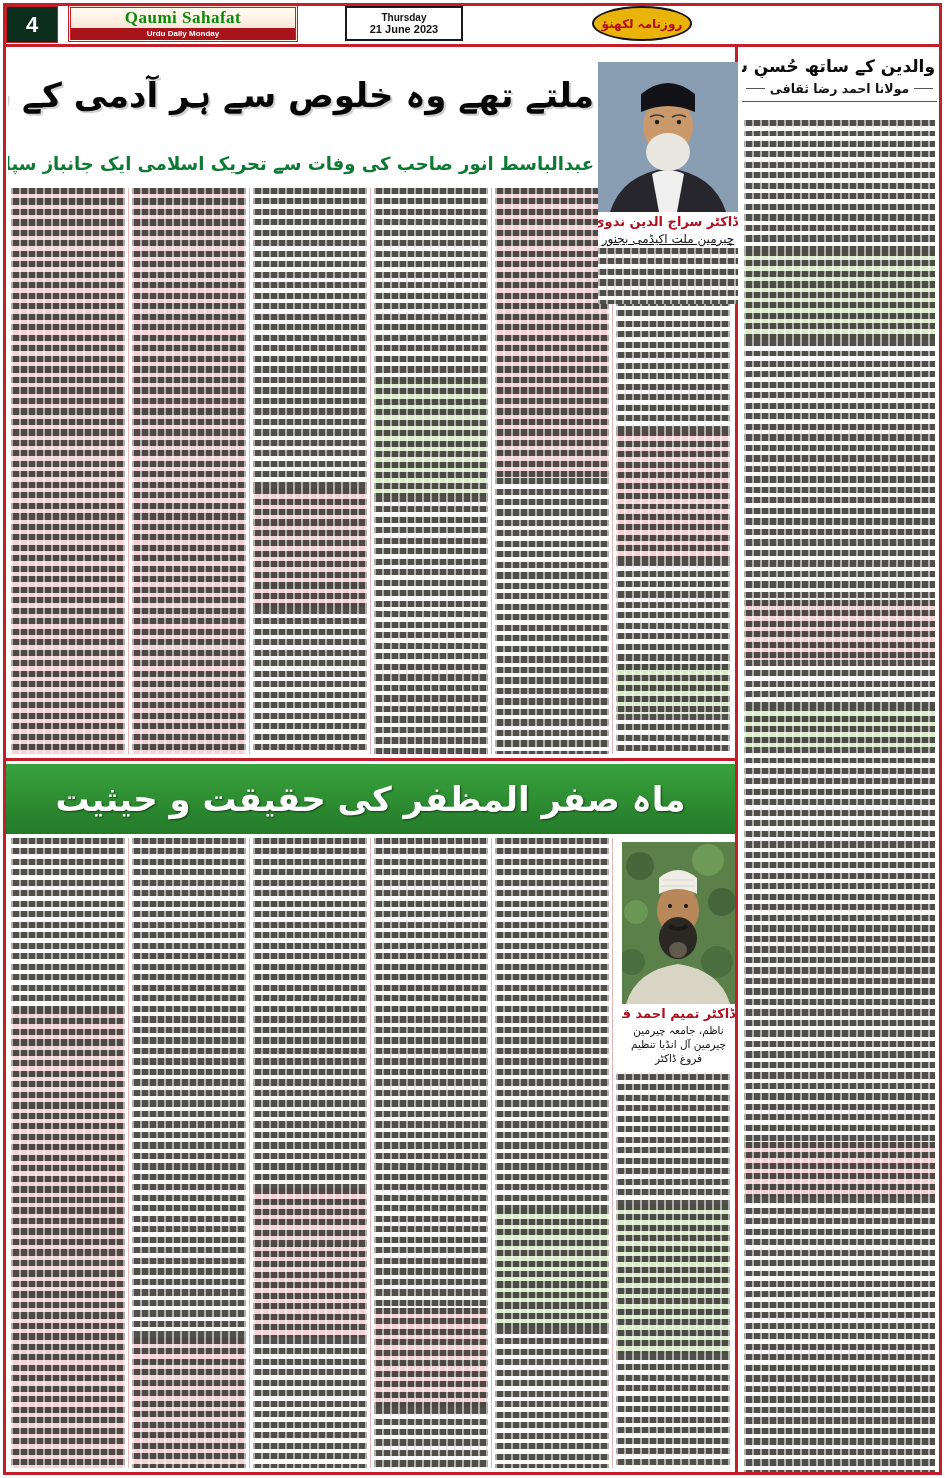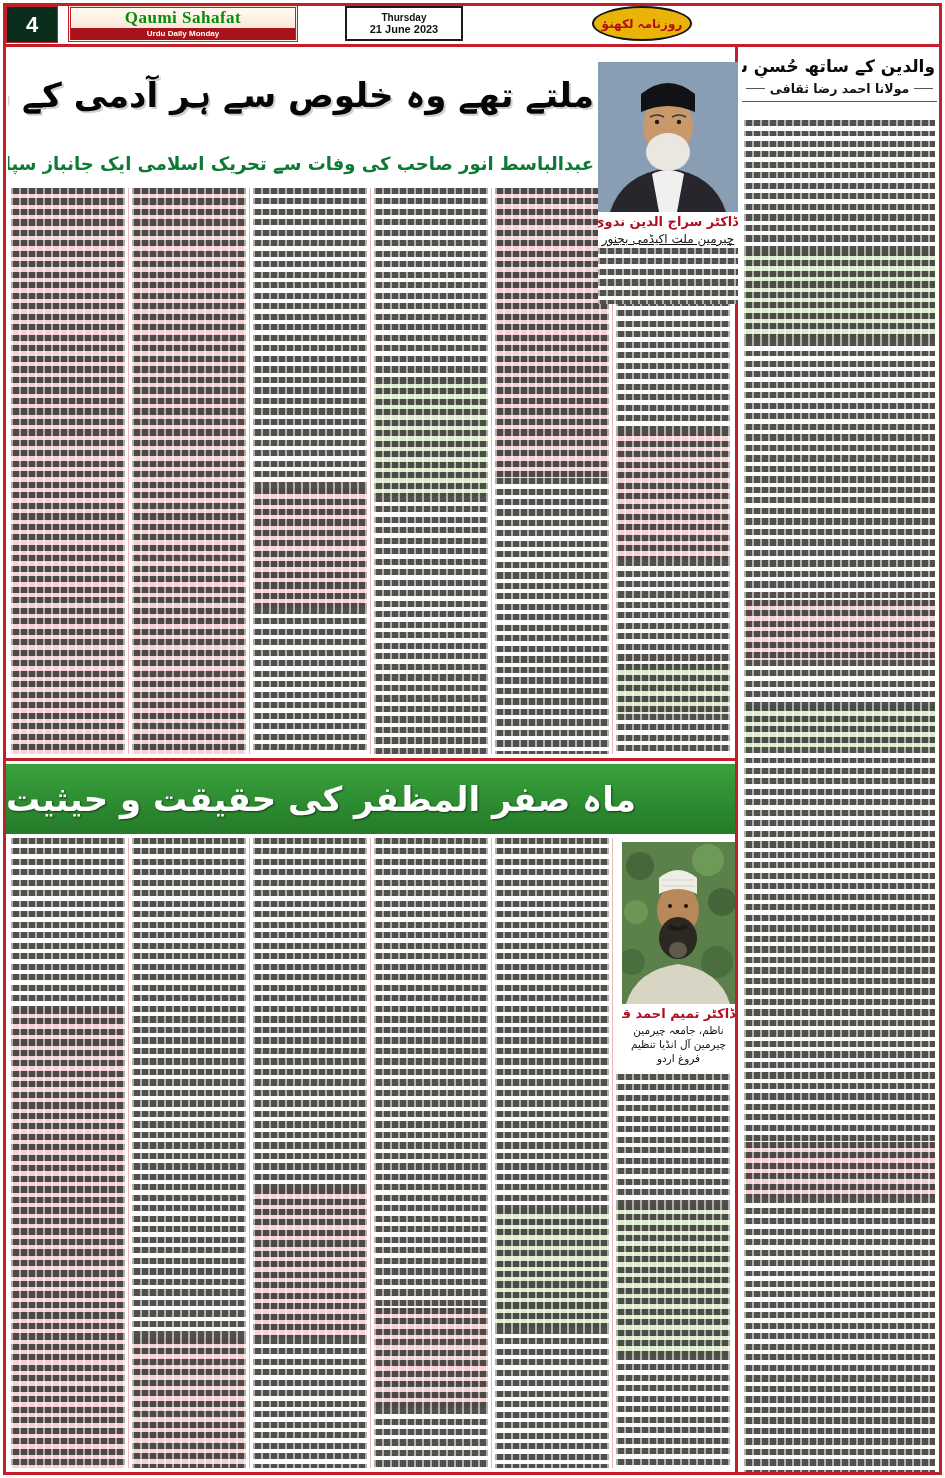--- a/index.html
+++ b/index.html
@@ -72,21 +72,21 @@
   .cap-name{font:bold 13px/19px "DejaVu Sans",sans-serif;color:#b01020;text-align:center;white-space:nowrap;overflow:hidden;}
   .cap-title{font:12px/17px "DejaVu Sans",sans-serif;color:#111;text-align:center;white-space:nowrap;overflow:hidden;text-decoration:underline;}
   .cap-line{font:10.5px/14px "DejaVu Sans",sans-serif;color:#111;text-align:center;white-space:nowrap;overflow:hidden;}
 
   .hr-articles{position:absolute;left:6px;top:758px;width:729px;height:3px;background:var(--red);}
 
   
   .a2{position:absolute;left:6px;top:762px;width:729px;height:710px;background:#fff;}
   .a2-band{position:absolute;left:0;top:2px;width:729px;height:70px;margin:0;color:#fff;
            background:linear-gradient(180deg,#39a23d,#247a28);
-           font:bold 34px/70px "DejaVu Sans",sans-serif;text-align:left;white-space:nowrap;overflow:hidden;
+           font:bold 34px/70px "DejaVu Sans",sans-serif;text-align:center;white-space:nowrap;overflow:hidden;
            text-shadow:1px 1px 2px rgba(0,0,0,.55);}
   .cols2{top:76px;height:630px;}
 </style>
 </head>
 <body>
 
 <div class="page">
   <div class="frame"></div>
 
   <div class="pageno">
@@ -208,21 +208,21 @@
         <path d="M47 84 q9 6 18 0" stroke="#1d1a16" stroke-width="4" fill="none"></path>
         <path d="M37 52 L37 36 Q56 20 75 36 L75 52 Q56 42 37 52 Z" fill="#efeee6"></path>
         <path d="M40 38 h32 M39 44 h34" stroke="#d6d4c8" stroke-width="1" fill="none"></path>
         <circle cx="48" cy="64" r="2" fill="#151515"></circle>
           <circle cx="64" cy="64" r="2" fill="#151515"></circle>
       </svg>
       <figcaption>
         <div class="cap-name" dir="rtl">ڈاکٹر تمیم احمد قاسمی</div>
         <div class="cap-line" dir="rtl">ناظم، جامعہ چیرمین</div>
         <div class="cap-line" dir="rtl">چیرمین آل انڈیا تنظیم</div>
-        <div class="cap-line" dir="rtl">فروغ اردو</div>
+        <div class="cap-line" dir="rtl">فروغ ڈاکٹر</div>
       </figcaption>
     </figure>
 
     <div class="cols cols2">
       <div class="col">
         <div class="t" style="height:170px"></div>
         <div class="t pink" style="height:460px"></div>
       </div>
       <div class="col">
         <div class="t" style="height:500px"></div>

